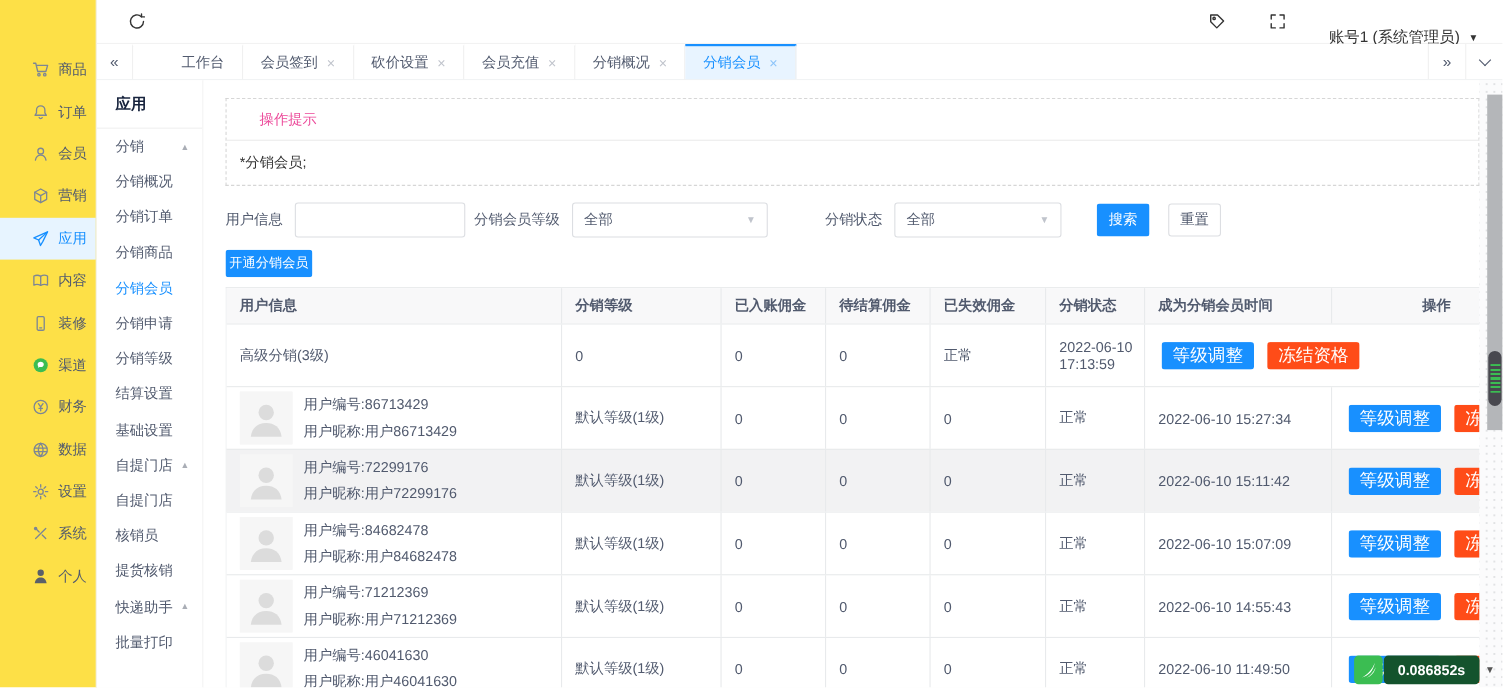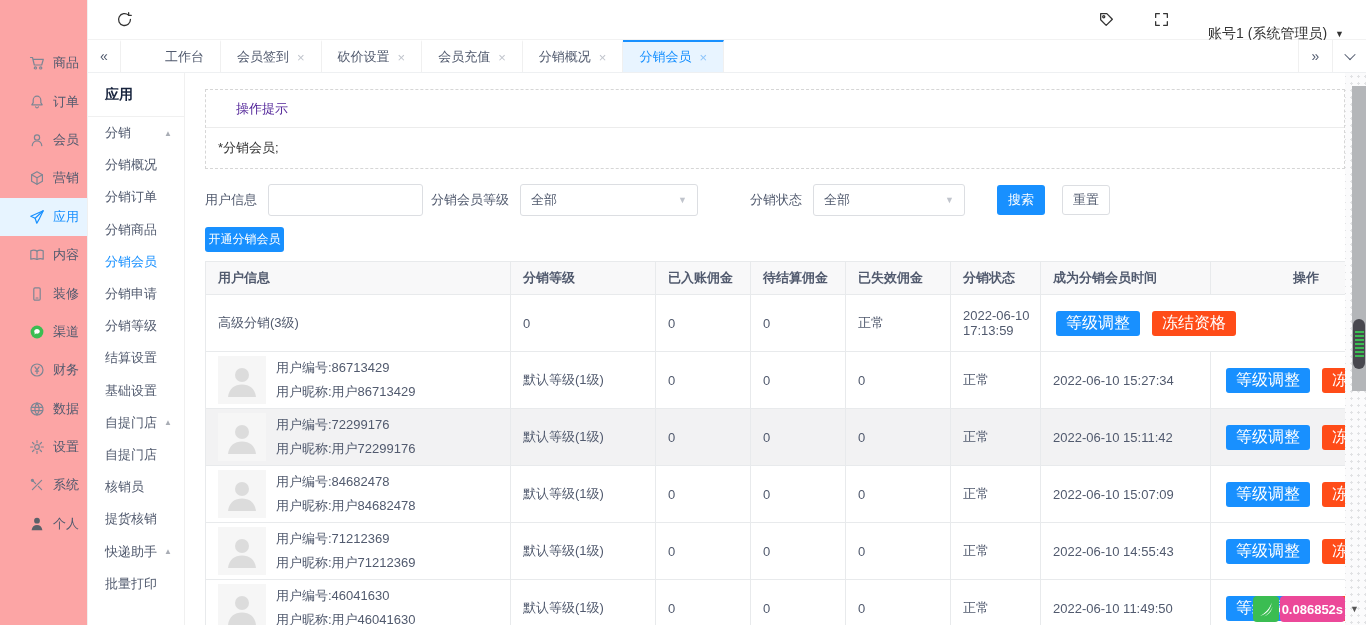--- a/index.html
+++ b/index.html
@@ -1,20 +1,20 @@
 <!DOCTYPE html>
 <html style="--primary: #1890ff; --danger: #ff4c18; --green: #3bbd52;"><head>
 <meta charset="utf-8">
 <style>
   * { margin:0; padding:0; box-sizing:border-box; }
   html,body { width:1366px; height:625px; overflow:hidden; font-family:"Liberation Sans","DejaVu Sans",sans-serif; background:#fff; }
   .app { display:flex; width:1366px; height:625px; }
 
   
-  .lsb { width:88px; height:625px; background:#fca5a5; border-right:1px solid #f0f0f0; padding-top:44px; flex:none; }
+  .lsb { width:88px; height:625px; background:#fde047; border-right:1px solid #f0f0f0; padding-top:44px; flex:none; }
   .litem { height:38.4px; display:flex; align-items:center; padding-left:29px; gap:8px; font-size:13px; color:#515a6e; cursor:pointer; }
   .litem .ic { width:16px; height:16px; flex:none; color:#7d8694; }
   .litem.active { background:#e7f4ff; color:var(--primary); }
   .litem.active .ic { color:var(--primary); }
   .ic svg { width:100%; height:100%; display:block; }
   .ic path,.ic circle,.ic rect,.ic line { stroke:currentColor; fill:none; stroke-width:1.2; stroke-linecap:round; stroke-linejoin:round; }
   .ic .fill { fill:currentColor; stroke:none; }
   .ic .gfill { fill:var(--green); stroke:none; }
   .ic .wfill { fill:#fff; stroke:none; }
 
@@ -47,21 +47,21 @@
   .smenu { width:97px; background:#fff; border-right:1px solid #f0f0f0; flex:none; overflow:hidden; }
   .smenu-title { font-size:14px; font-weight:bold; color:#17233d; padding:13px 0 12px 17px; border-bottom:1px solid #f0f0f0; }
   .sitem { height:32.2px; display:flex; align-items:center; padding:0 12px 0 17px; font-size:13px; color:#515a6e; cursor:pointer; }
   .sitem.active { color:var(--primary); }
   .sitem .up { margin-left:auto; font-size:8px; color:#a9adb5; }
 
   
   .card { width:1160px; flex:none; background:#fff; padding:16px 0 0 20px; overflow:hidden; position:relative; }
 
   .alert { width:1140px; border:1px dashed #d6d6d6; background:#fff; }
-  .alert-title { font-size:13px; color:#4c1d95; padding:10px 0 9px 30px; border-bottom:1px solid #ececec; }
+  .alert-title { font-size:13px; color:#ec4899; padding:10px 0 9px 30px; border-bottom:1px solid #ececec; }
   .alert-body { font-size:13px; color:#333; padding:11px 0 11px 12px; }
 
   .filters { display:flex; align-items:center; margin-top:15px; height:32px; }
   .flabel { font-size:13px; color:#515a6e; margin-right:11px; }
   .finput { width:155px; height:32px; border:1px solid #dcdee2; border-radius:3px; background:#fff; font-size:13px; padding:0 8px; color:#515a6e; outline:none; }
   .fsel { height:32px; border:1px solid #dcdee2; border-radius:3px; background:#fff; display:flex; align-items:center; padding:0 10px; font-size:13px; color:#515a6e; position:relative; cursor:pointer; }
   .fsel .sc { margin-left:auto; font-size:9px; color:#c0c4cc; }
   .btn { height:30px; border-radius:3px; font-size:13px; display:inline-flex; align-items:center; justify-content:center; cursor:pointer; border:1px solid transparent; }
   .btn-primary { background:var(--primary); color:#fff; }
   .btn-plain { background:#fff; color:#515a6e; border-color:#dcdee2; }
@@ -89,21 +89,21 @@
 
   
   .strack { position:absolute; top:13px; right:0; width:14px; height:305px; background:#b4b6b9; }
   .sthumb { position:absolute; left:1px; top:233px; width:12px; height:50px; background:#48484f; border-radius:6px; display:flex; align-items:center; justify-content:center; }
   .sgrip { width:9px; height:26px; background:repeating-linear-gradient(180deg, var(--green) 0 2px, transparent 2px 4px); }
 
   
   .debug { position:absolute; right:7px; bottom:3px; display:flex; align-items:center; z-index:10; }
   .dbg-ic { width:26px; height:26px; background:var(--green); border-radius:4px; margin-right:1px; }
   .dbg-ic svg { width:100%; height:100%; display:block; }
-  .dbg-badge { background:#ec4899; color:#fff; font-size:13px; font-weight:bold; height:26px; display:flex; align-items:center; padding:0 2px; border-radius:4px; }
+  .dbg-badge { background:#14532d; color:#fff; font-size:13px; font-weight:bold; height:26px; display:flex; align-items:center; padding:0 13px; border-radius:4px; }
   .dbg-caret { font-size:9px; color:#555; margin-left:5px; }
 </style>
 </head>
 <body>
 
 <div class="app">
 
   <aside class="lsb">
     <div class="litem">
       <span class="ic">

